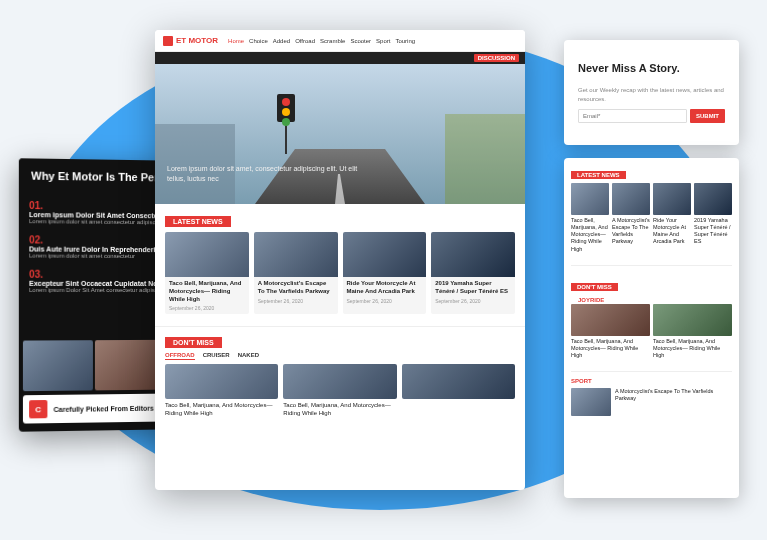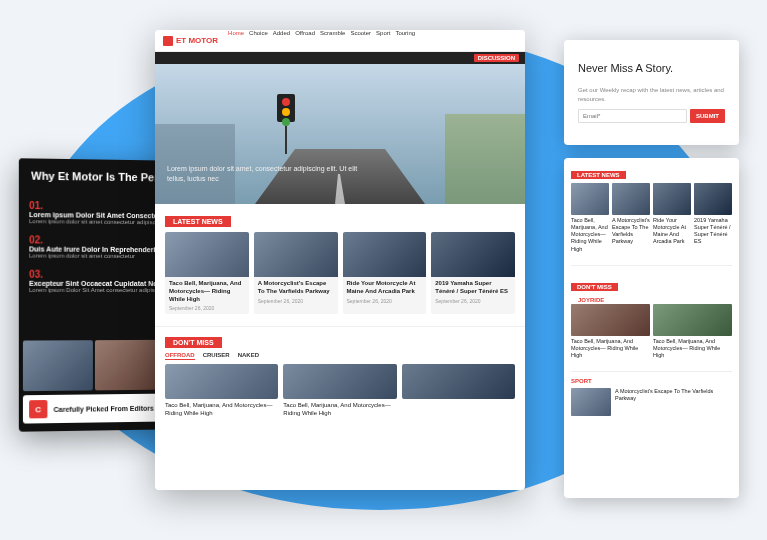--- a/index.html
+++ b/index.html
@@ -154,20 +154,21 @@
       box-shadow: 0 8px 35px rgba(0,0,0,0.3);
       overflow: hidden;
       z-index: 8;
     }
     
     .main-header {
       height: 22px;
       background: white;
       border-bottom: 1px solid #eee;
       display: flex;
+      align-items: center;
       padding: 0 8px;
       gap: 6px;
     }
     .main-logo {
       display: flex;
       align-items: center;
       gap: 3px;
     }
     .logo-icon {
       width: 10px;
@@ -369,21 +370,21 @@
       border-radius: 4px;
       box-shadow: 0 4px 20px rgba(0,0,0,0.25);
       z-index: 7;
       padding: 12px 14px;
       display: flex;
       flex-direction: column;
       justify-content: center;
     }
     .newsletter-title {
       font-size: 11px;
-      font-weight: normal;
+      font-weight: bold;
       color: #222;
       margin-bottom: 11px;
       line-height: 1.2;
     }
     .newsletter-desc {
       font-size: 6px;
       color: #888;
       line-height: 1.4;
       margin-bottom: 6px;
     }

